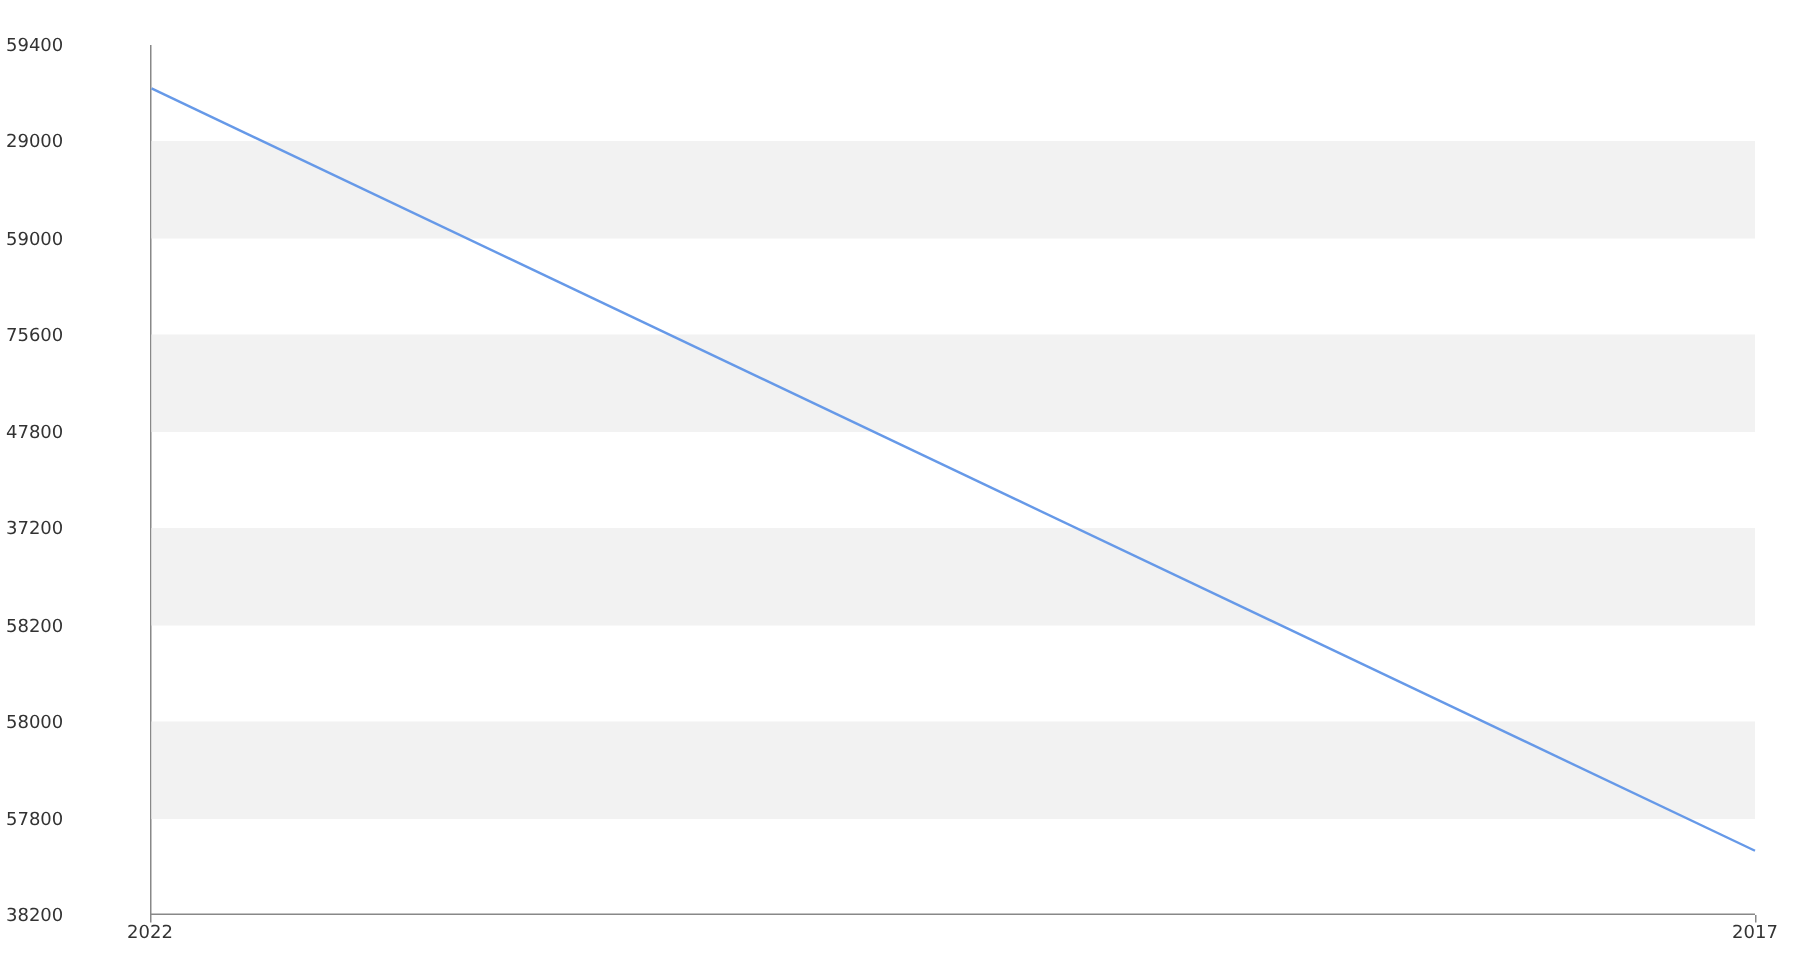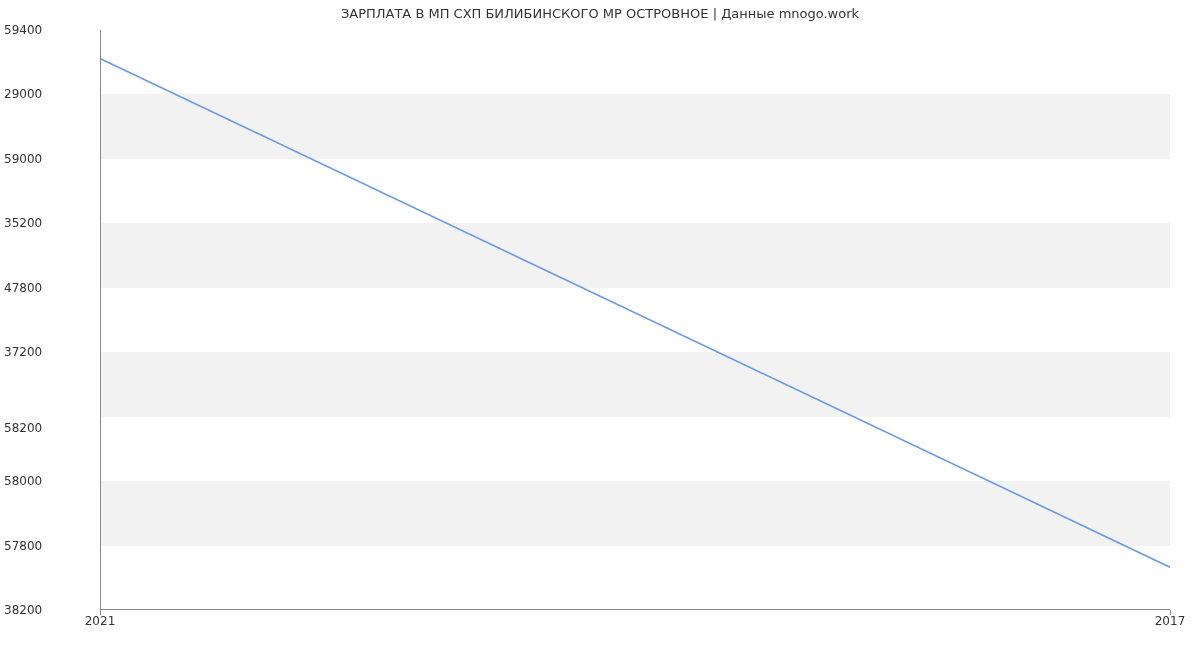--- a/index.html
+++ b/index.html
@@ -72,38 +72,37 @@
     top: 0;
     width: 100%;
     height: 100%;
     overflow: visible;
   }
 </style>
 </head>
 <body>
 
 <div class="chart-wrap">
-  <div class="title">ЗАРПЛАТА В МП СХП БИЛИБИНСКОГО МР ОСТРОВНОЕ | Данные mnogo.work</div>
 
   <div class="plot">
       <div class="band" style="top: 64.4444px; height: 64.4444px;"></div>
       <div class="band" style="top: 193.333px; height: 64.4444px;"></div>
       <div class="band" style="top: 322.222px; height: 64.4444px;"></div>
       <div class="band" style="top: 451.111px; height: 64.4444px;"></div>
     <svg class="line-layer" preserveAspectRatio="none" viewBox="0 0 1070 580">
       <polyline id="series-line" fill="none" stroke="#6699e8" stroke-width="1.6" points="0,29.000000000000025 1070,538.1111111111111"></polyline>
     </svg>
   </div>
 <div class="y-tick-label" style="top: 610px;">38200</div>
     <div class="y-tick-label" style="top: 545.556px;">57800</div>
     <div class="y-tick-label" style="top: 481.111px;">58000</div>
-    <div class="y-tick-label" style="top: 416.667px; margin-top: 11px;">58200</div>
+    <div class="y-tick-label" style="top: 416.667px;">58200</div>
     <div class="y-tick-label" style="top: 352.222px;">37200</div>
     <div class="y-tick-label" style="top: 287.778px;">47800</div>
-    <div class="y-tick-label" style="top: 223.333px;">35200</div>
+    <div class="y-tick-label" style="top: 223.333px;">75600</div>
     <div class="y-tick-label" style="top: 158.889px;">59000</div>
     <div class="y-tick-label" style="top: 94.4444px;">29000</div>
     <div class="y-tick-label" style="top: 30px;">59400</div>
-    <div class="x-tick-label" style="left: 100px;">2021</div>
+    <div class="x-tick-label" style="left: 100px;">2022</div>
     <div class="x-tick-mark" style="left: 100px;"></div>
     <div class="x-tick-label" style="left: 1170px;">2017</div>
     <div class="x-tick-mark" style="left: 1170px;"></div>
   </div>
 
 </body></html>

